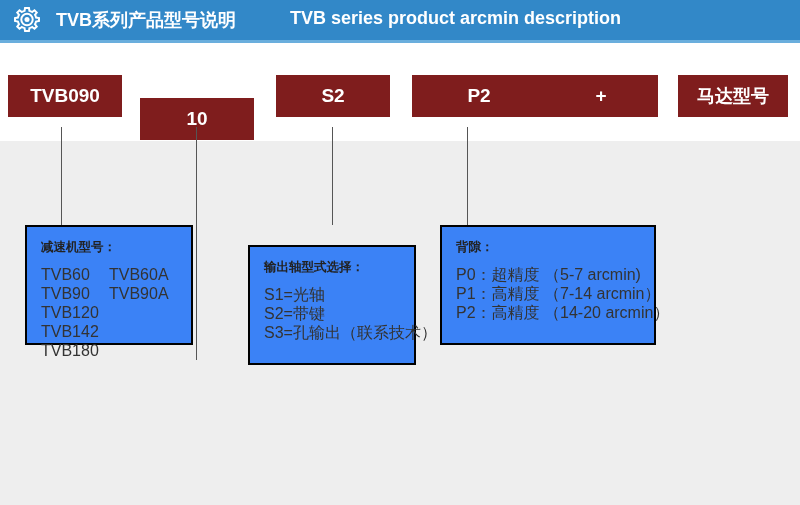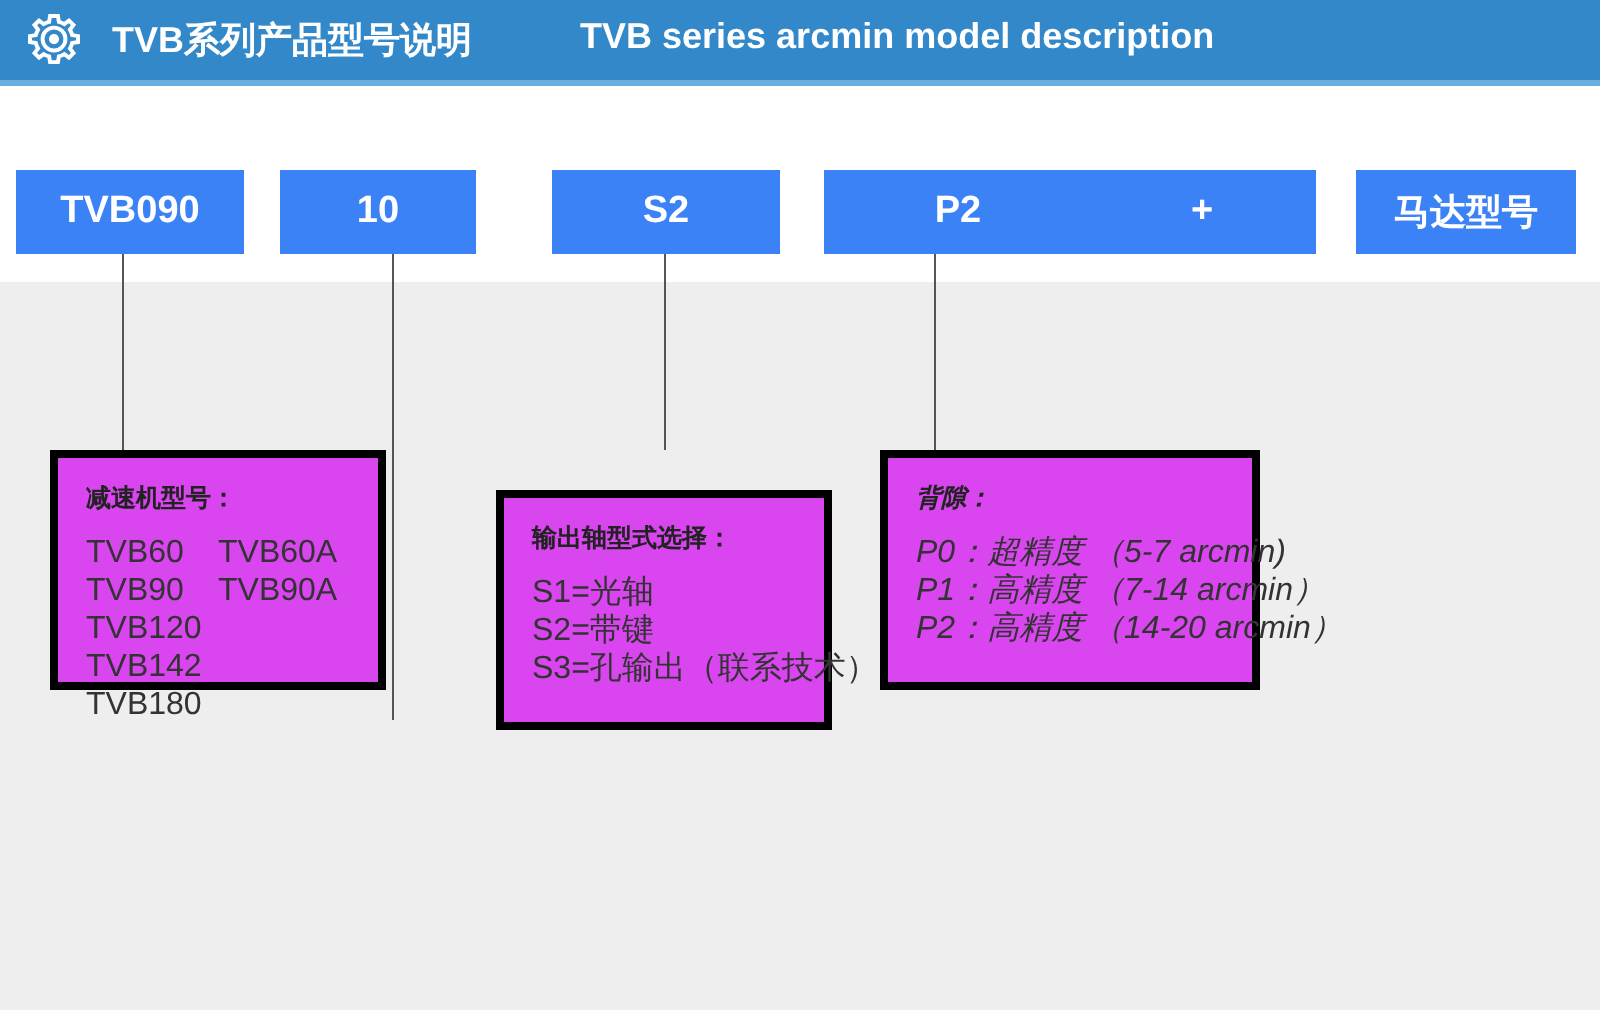--- a/index.html
+++ b/index.html
@@ -72,45 +72,45 @@
     left: 0;
     top: 141px;
     width: 800px;
     height: 364px;
     background: #eeeeee;
   }
 
   
   .badge {
     position: absolute;
-    top: 85px;
+    top: 75px;
     height: 42px;
-    background: #3b82f6;
+    background: #7f1d1d;
     color: #ffffff;
     font-size: 19px;
     font-weight: bold;
     display: flex;
     align-items: center;
     justify-content: center;
     white-space: nowrap;
   }
   .badge-cn { font-size: 18px; }
 
   
   .connector {
     position: absolute;
     width: 1px;
     background: #555555;
   }
 
   
   .info-box {
     position: absolute;
-    background: #d946ef;
-    border: 4px solid #000000;
+    background: #3b82f6;
+    border: 2px solid #000000;
     box-sizing: border-box;
     padding: 12px 14px 10px 14px;
   }
   .box-title {
     font-size: 12.5px;
     font-weight: bold;
     color: #222222;
     margin-bottom: 9px;
     white-space: nowrap;
   }
@@ -143,26 +143,26 @@
                A10.2 10.2 0 0 1 10.5 23.5 L8 25.4 L5.6 23 L7.5 20.5
                A10.2 10.2 0 0 1 6.3 17.6 L3.2 17.1 L3.2 13.9 L6.3 13.4
                A10.2 10.2 0 0 1 7.5 10.5 L5.6 8 L8 5.6 L10.5 7.5
                A10.2 10.2 0 0 1 13.4 6.3 L13.9 3.2 Z"></path>
       <circle cx="16" cy="15.5" r="6.1"></circle>
     </g>
     <circle cx="16" cy="15.5" r="2.7" fill="#ffffff"></circle>
   </svg>
 
   <div id="header-title-cn">TVB系列产品型号说明</div>
-  <div id="header-title-en">TVB series arcmin model description</div>
+  <div id="header-title-en">TVB series product arcmin description</div>
 
   <div id="gray-band"></div>
 
   <div class="badge" style="left:8px; width:114px;">TVB090</div>
-  <div class="badge" style="left:140px; width:98px;">10</div>
+  <div class="badge" style="left:140px; width:114px;margin-top:23px;">10</div>
   <div class="badge" style="left:276px; width:114px;text-align:center;">S2</div>
   <div class="badge" style="left:412px; width:134px;">P2</div>
   <div class="badge" style="left:544px; width:114px;">+</div>
   <div class="badge badge-cn" style="left:678px; width:110px;">马达型号</div>
 
   <div class="connector" style="left:61px;  top:127px; height:98px;"></div>
   <div class="connector" style="left:196px; top:127px; height:233px;"></div>
   <div class="connector" style="left:332px; top:127px; height:98px;"></div>
   <div class="connector" style="left:467px; top:127px; height:98px;"></div>
 
@@ -190,21 +190,21 @@
     </div>
   </div>
 
   <div class="info-box" style="left:248px; top:225px; width:168px; height:120px;margin-top:20px;">
     <div class="box-title">输出轴型式选择：</div>
     <div class="box-line">S1=光轴</div>
     <div class="box-line">S2=带键</div>
     <div class="box-line">S3=孔输出（联系技术）</div>
   </div>
 
-  <div class="info-box" style="left:440px; top:225px; width:190px; height:120px;font-style:italic;">
+  <div class="info-box" style="left:440px; top:225px; width:216px; height:120px;">
     <div class="box-title">背隙：</div>
     <div class="box-line">P0：超精度 （5-7 arcmin)</div>
     <div class="box-line">P1：高精度 （7-14 arcmin）</div>
     <div class="box-line">P2：高精度 （14-20 arcmin）</div>
   </div>
 
 
 </div>
 
 </body></html>

